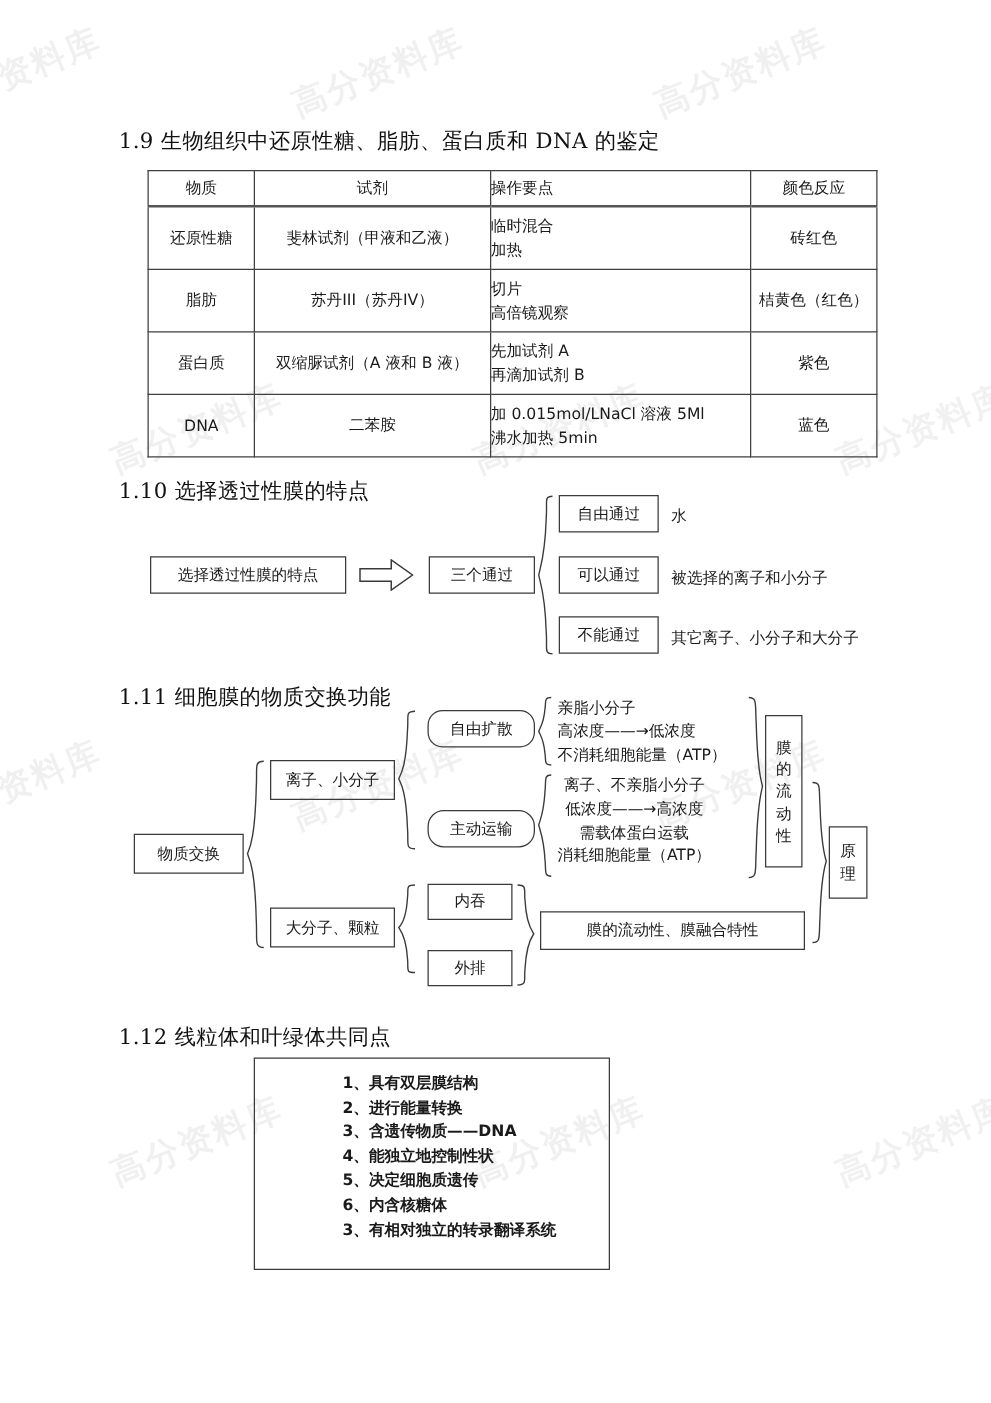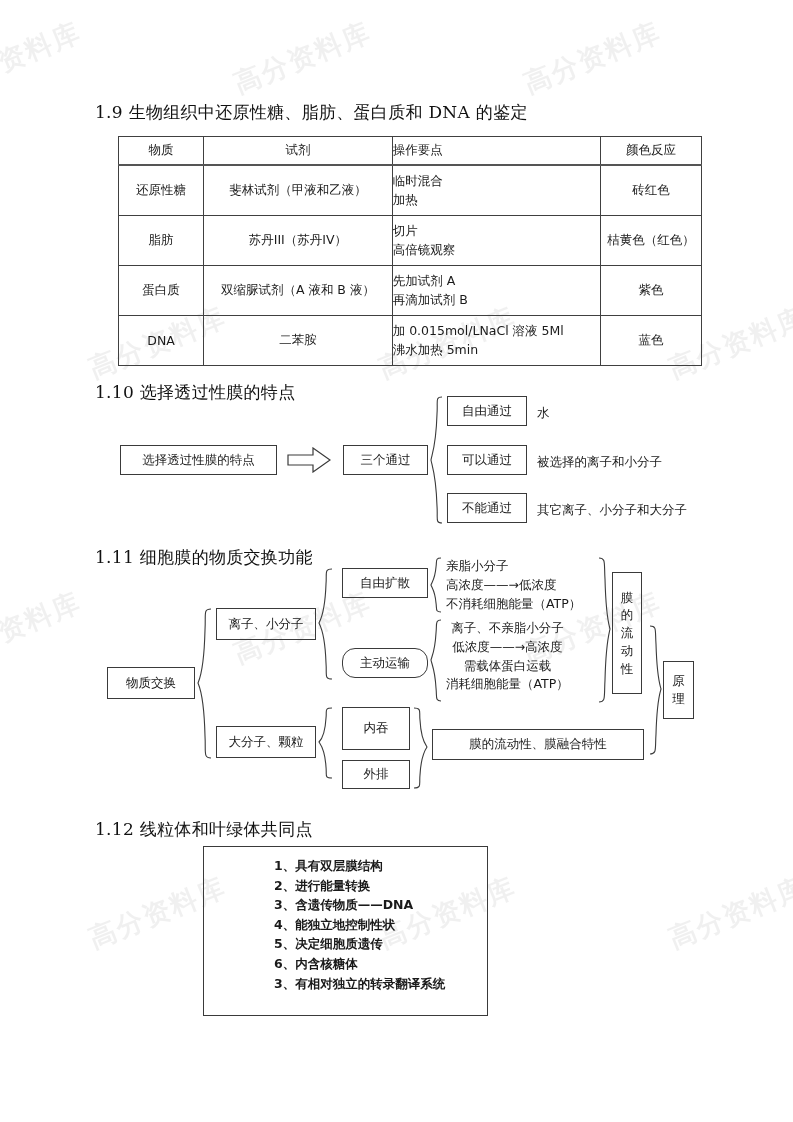--- a/index.html
+++ b/index.html
@@ -277,25 +277,25 @@
       <path d="M14 1 C6 1 9 5 8 16 C7 44 3 51 1 55 C3 59 7 66 8 95 C9 107 6 111 14 111" fill="none" stroke="#3a3a3a" stroke-width="1.1"></path>
     </svg>
   </div>
 
   <div class="brace" style="left:318px; top:707px;">
     <svg width="16" height="72" viewBox="0 0 16 72">
       <path d="M14 1 C6 1 9 4 8 11 C7 28 3 33 1 35 C3 38 7 43 8 60 C9 69 6 71 14 71" fill="none" stroke="#3a3a3a" stroke-width="1.1"></path>
     </svg>
   </div>
 
-  <div class="nbox" style="left:342px; top:568px; width:86px; height:30px;">自由扩散</div>
+  <div class="nbox" style="left:342px; top:568px; width:86px; height:30px;border-radius:12px;">自由扩散</div>
 
   <div class="nbox" style="left:342px; top:648px; width:86px; height:30px;border-radius:13px;">主动运输</div>
 
-  <div class="nbox" style="left:342px; top:707px; width:68px; height:43px;">内吞</div>
+  <div class="nbox" style="left:342px; top:707px; width:68px; height:29px;">内吞</div>
 
   <div class="nbox" style="left:342px; top:760px; width:68px; height:29px;">外排</div>
 
   <div class="brace" style="left:430px; top:557px;">
     <svg width="13" height="56" viewBox="0 0 13 56">
       <path d="M11 1 C5 1 7 4 6 10 C5 22 2 25 1 28 C2 31 5 34 6 46 C7 52 5 55 11 55" fill="none" stroke="#3a3a3a" stroke-width="1.1"></path>
     </svg>
   </div>
   <div class="plain" style="left:446px; top:557px;">
     <div>亲脂小分子</div>

